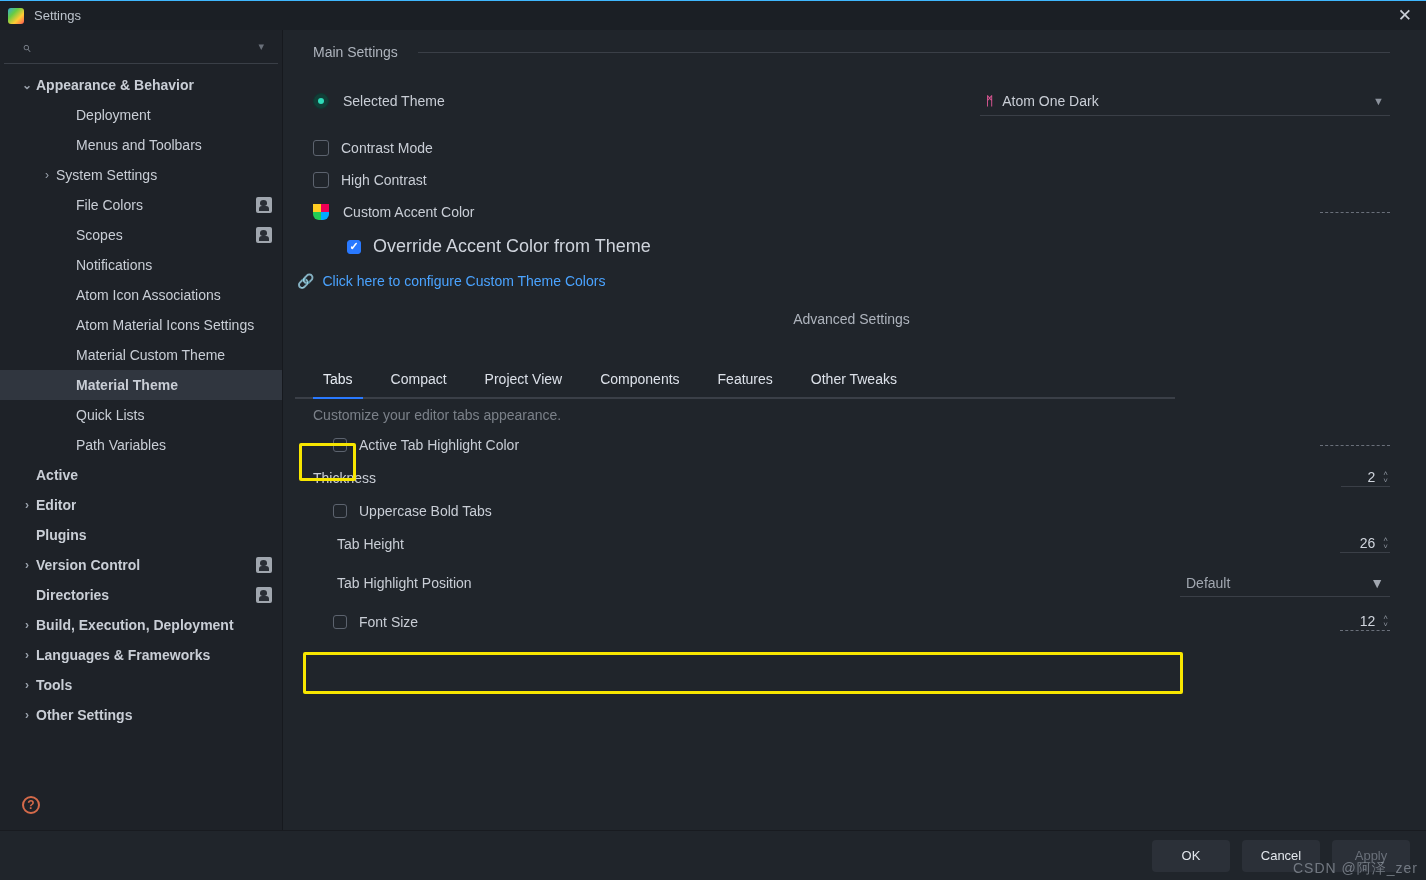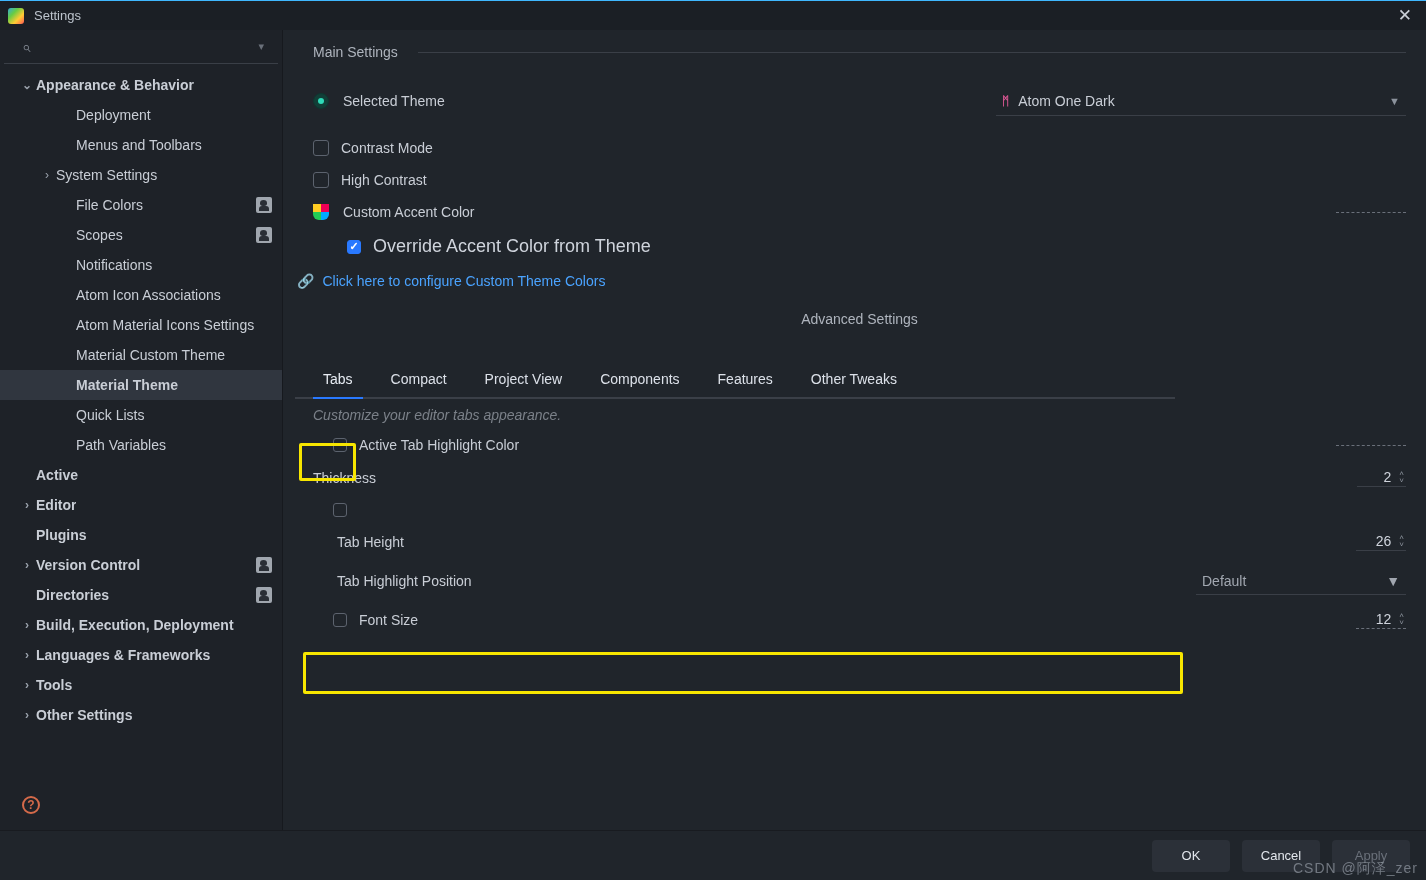--- a/index.html
+++ b/index.html
@@ -31,21 +31,21 @@
   .tree-item .badge::before{content:"";position:absolute;top:3px;left:4px;width:7px;height:6px;border-radius:50% 50% 40% 40%;background:#2a2e35;}
   .tree-item .badge::after{content:"";position:absolute;bottom:2px;left:3px;width:10px;height:5px;border-radius:3px 3px 0 0;background:#2a2e35;}
   .d0{padding-left:18px;} .d1{padding-left:38px;} .d2{padding-left:58px;}
   .help{height:50px;display:flex;align-items:center;padding-left:22px;}
   .help .q{width:18px;height:18px;border-radius:50%;border:2px solid #d46a4a;color:#d46a4a;display:flex;align-items:center;justify-content:center;font-size:12px;font-weight:700;}
 
   .main{flex:1;overflow:auto;position:relative;}
   .crumb{padding:26px 0 14px 35px;font-size:15px;color:var(--text);}
   .crumb .c1{font-weight:600;}
   .crumb .sep{color:#7b8089;margin:0 6px;font-size:13px;}
-  .section{margin:6px 20px 0 0;color:#a1a7b0;}
+  .section{margin:6px 36px 0 0;color:#a1a7b0;}
   .section-title{display:flex;align-items:center;gap:10px;padding:8px 0 8px 18px;font-size:14px;color:#aeb4bd;}
   .section-title .rule{flex:1;height:1px;background:var(--border);margin-left:10px;}
 
   .row{display:flex;align-items:center;padding:8px 0 8px 18px;font-size:14px;}
   .row .label{flex:1;color:var(--text);}
   .bullet{width:16px;height:16px;border-radius:50%;background:#123e37;border:1px solid #0e3730;display:inline-flex;align-items:center;justify-content:center;margin-right:14px;}
   .bullet.on::after{content:"";width:6px;height:6px;border-radius:50%;background:var(--teal);}
   .cbx{width:16px;height:16px;border-radius:3px;border:1px solid #5c636e;margin-right:12px;display:inline-flex;align-items:center;justify-content:center;cursor:pointer;}
   .cbx.small{width:14px;height:14px;}
   .cbx.checked{background:var(--accent);border-color:var(--accent);}
@@ -59,21 +59,21 @@
   .indent{padding-left:52px;display:flex;align-items:center;}
   .link-ic{color:var(--link);margin-right:8px;font-size:14px;}
   .link{color:var(--link);font-size:14px;cursor:pointer;}
 
   .tabs{display:flex;gap:18px;padding:10px 0 0 18px;border-bottom:2px solid var(--border);margin-top:8px;width:880px;}
   .tab{padding:8px 10px 10px 10px;font-size:14px;color:#dce1e9;cursor:pointer;position:relative;}
   .tab.active{color:#e7ecf3;}
   .tab.active::after{content:"";position:absolute;left:0;right:0;bottom:-2px;height:2px;background:var(--accent);}
   .hl-box{position:absolute;border:3px solid var(--yellow);pointer-events:none;border-radius:2px;}
 
-  .desc{color:#7b8189;font-size:14px;padding:8px 0 6px 18px;font-style:italic;}
+  .desc{color:#7b8189;font-size:14px;padding:8px 0 6px 18px;}
   .field-row{display:flex;align-items:center;padding:8px 0 8px 18px;font-size:14px;}
   .field-row .flabel{flex:1;color:var(--text);}
   .num-field{display:flex;align-items:center;border-bottom:1px solid var(--border);padding:0 2px 1px 20px;}
   .num-field.dashed{border-bottom:1px dashed #6a707a;}
   .num-field .val{min-width:20px;text-align:right;color:#cfd4dc;font-size:14px;padding-right:6px;}
   .spinner{display:flex;flex-direction:column;margin-left:2px;}
   .spinner span{font-size:8px;line-height:7px;color:#8b929c;cursor:pointer;}
   .sel2{width:210px;height:28px;border-bottom:1px solid var(--border);display:flex;align-items:center;justify-content:space-between;padding:0 6px;cursor:pointer;}
   .sel2 .v{font-size:14px;}
   .dimtxt{color:#7d838c;}
@@ -266,20 +266,21 @@
           <span class="val">2</span>
           <div class="spinner">
               <span>˄</span>
               <span>˅</span>
             </div>
         </div>
       </div>
 
       <div class="field-row" style="padding-left:38px;">
         <span class="cbx small"></span>
+        <span class="flabel">Uppercase Bold Tabs</span>
       </div>
 
       <div class="field-row" style="padding-left:42px;">
         <span class="flabel">Tab Height</span>
         <div class="num-field">
           <span class="val">26</span>
           <div class="spinner">
               <span>˄</span>
               <span>˅</span>
             </div>

